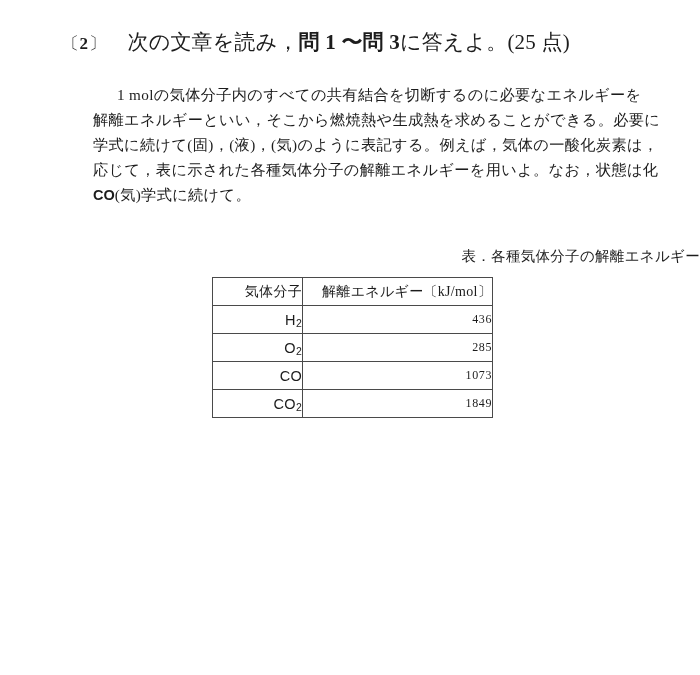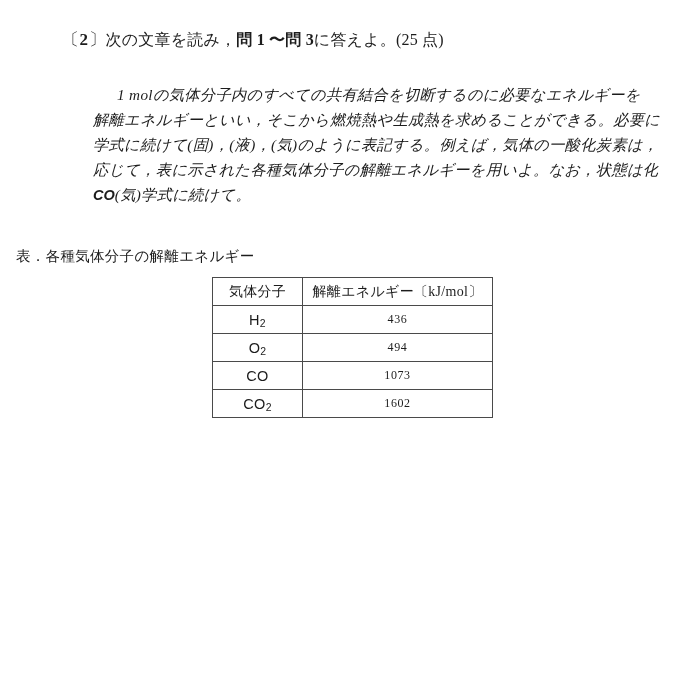--- a/index.html
+++ b/index.html
@@ -37,34 +37,34 @@
     font-size: 17px;
     letter-spacing: -0.5px;
     color: #1c1c1c;
   }
   .q-number {
     font-weight: bold;
     font-size: 17px;
     padding: 0 1px;
   }
   .q-header-text {
-    font-size: 16px;
+    margin-left: 22px;
+    font-size: 21px;
     letter-spacing: 0.2px;
   }
   .q-header-text .bold {
     font-weight: bold;
   }
 
   
   .body-block {
     position: absolute;
     left: 93px;
     top: 82px;
     width: 538px;
-    font-style: italic;
   }
   .body-line {
     font-size: 15.2px;
     line-height: 25px;
     height: 25px;
     letter-spacing: 0.35px;
     white-space: nowrap;
   }
   .body-line.indent {
     text-indent: 24px;
@@ -75,21 +75,21 @@
     font-size: 14.5px;
     letter-spacing: 0;
   }
 
   
   .table-caption {
     position: absolute;
     top: 247px;
     left: 0;
     width: 700px;
-    text-align: left;
+    text-align: right;
     font-size: 14.5px;
     letter-spacing: 0.3px;
     padding-left: 16px;
     box-sizing: border-box;
   }
 
   
   .table-wrap {
     position: absolute;
     left: 212px;
@@ -99,21 +99,21 @@
   table.energy-table {
     border-collapse: collapse;
     width: 280px;
     table-layout: fixed;
   }
   table.energy-table td,
   table.energy-table th {
     border: 1px solid #4a4a4a;
     height: 27px;
     padding: 0;
-    text-align: center;
+    text-align: right;
     vertical-align: middle;
     font-weight: normal;
   }
   table.energy-table col.c1 { width: 90px; }
   table.energy-table col.c2 { width: 190px; }
 
   .th-label {
     font-size: 14px;
     letter-spacing: 0.3px;
   }
@@ -168,27 +168,27 @@
           <th class="th-label">解離エネルギー〔kJ/mol〕</th>
         </tr>
       </thead>
       <tbody>
         <tr>
           <td class="cell-formula"><span>H</span><sub>2</sub><span></span></td>
           <td class="cell-value">436</td>
         </tr>
         <tr>
           <td class="cell-formula"><span>O</span><sub>2</sub><span></span></td>
-          <td class="cell-value">494</td>
+          <td class="cell-value">285</td>
         </tr>
         <tr>
           <td class="cell-formula"><span>CO</span><sub></sub><span></span></td>
           <td class="cell-value">1073</td>
         </tr>
         <tr>
           <td class="cell-formula"><span>CO</span><sub>2</sub><span></span></td>
-          <td class="cell-value">1602</td>
+          <td class="cell-value">1849</td>
         </tr>
       </tbody>
     </table>
   </div>
 
 </div>
 
 </body></html>

